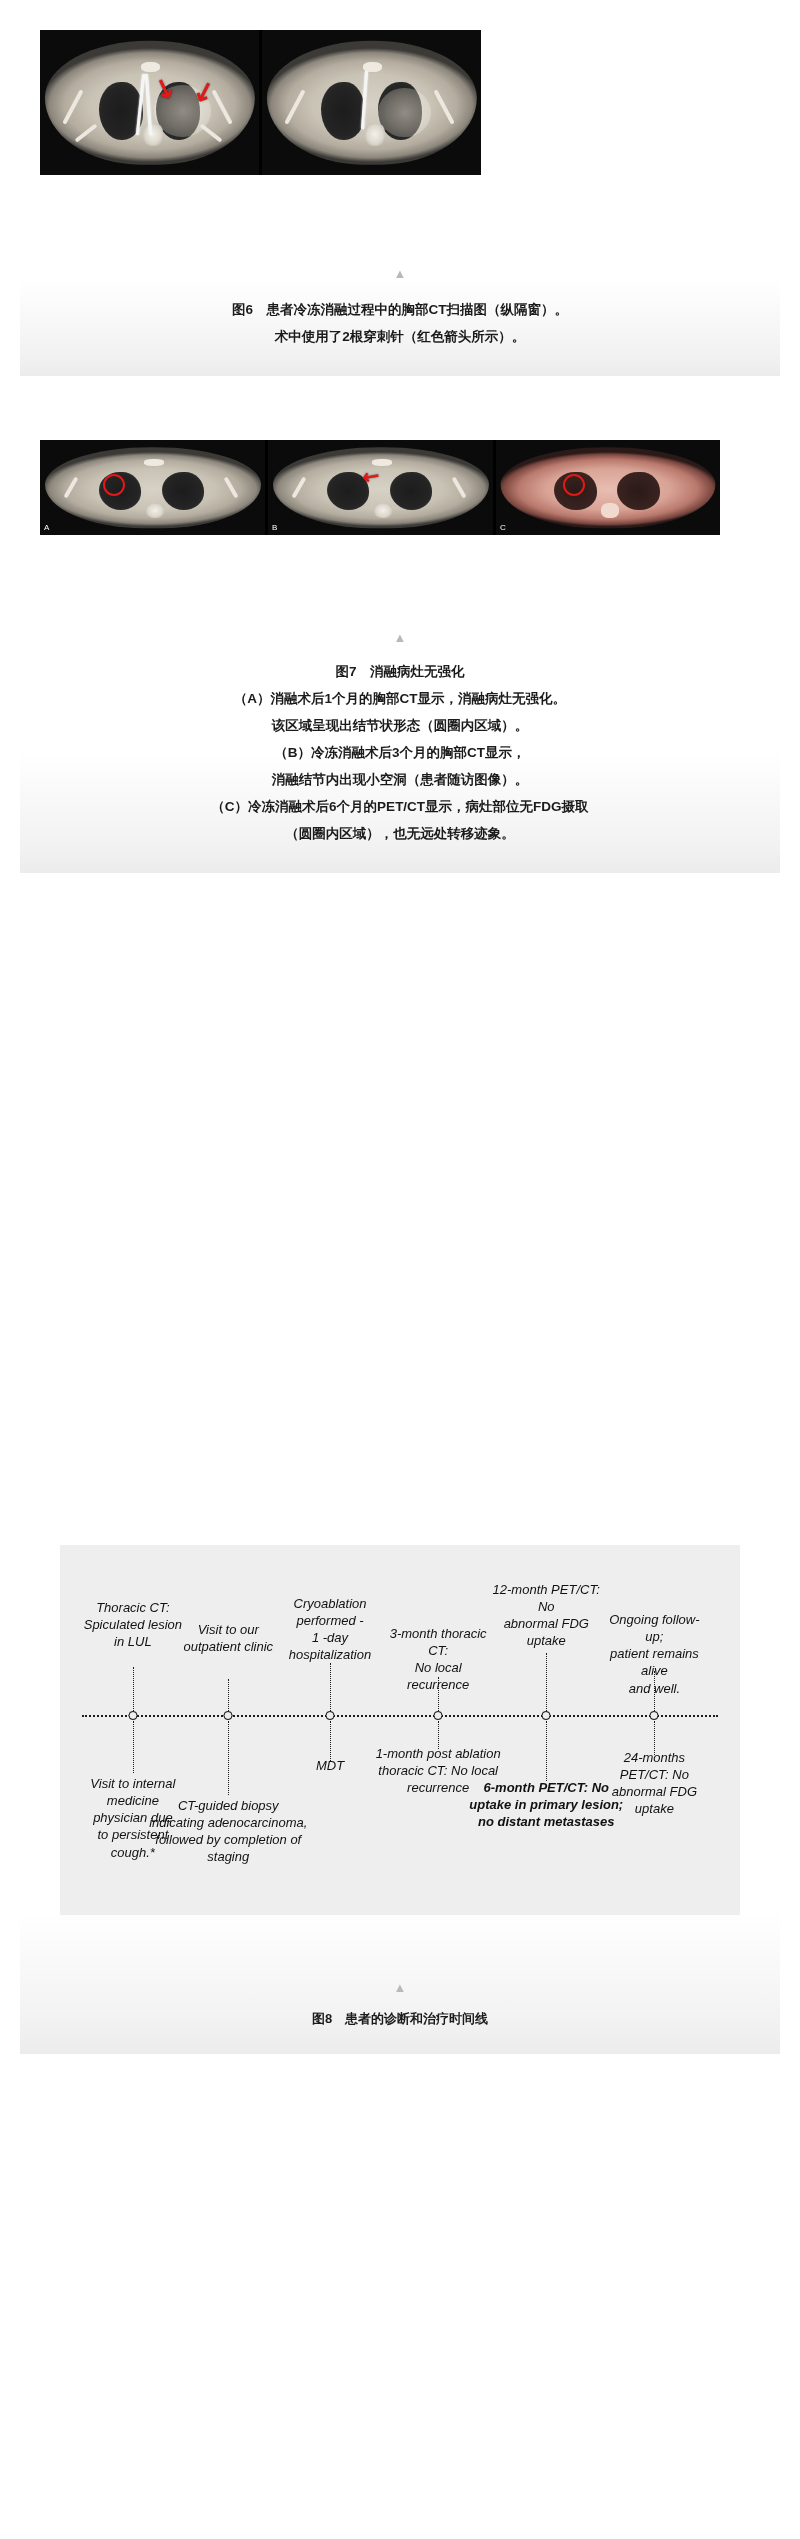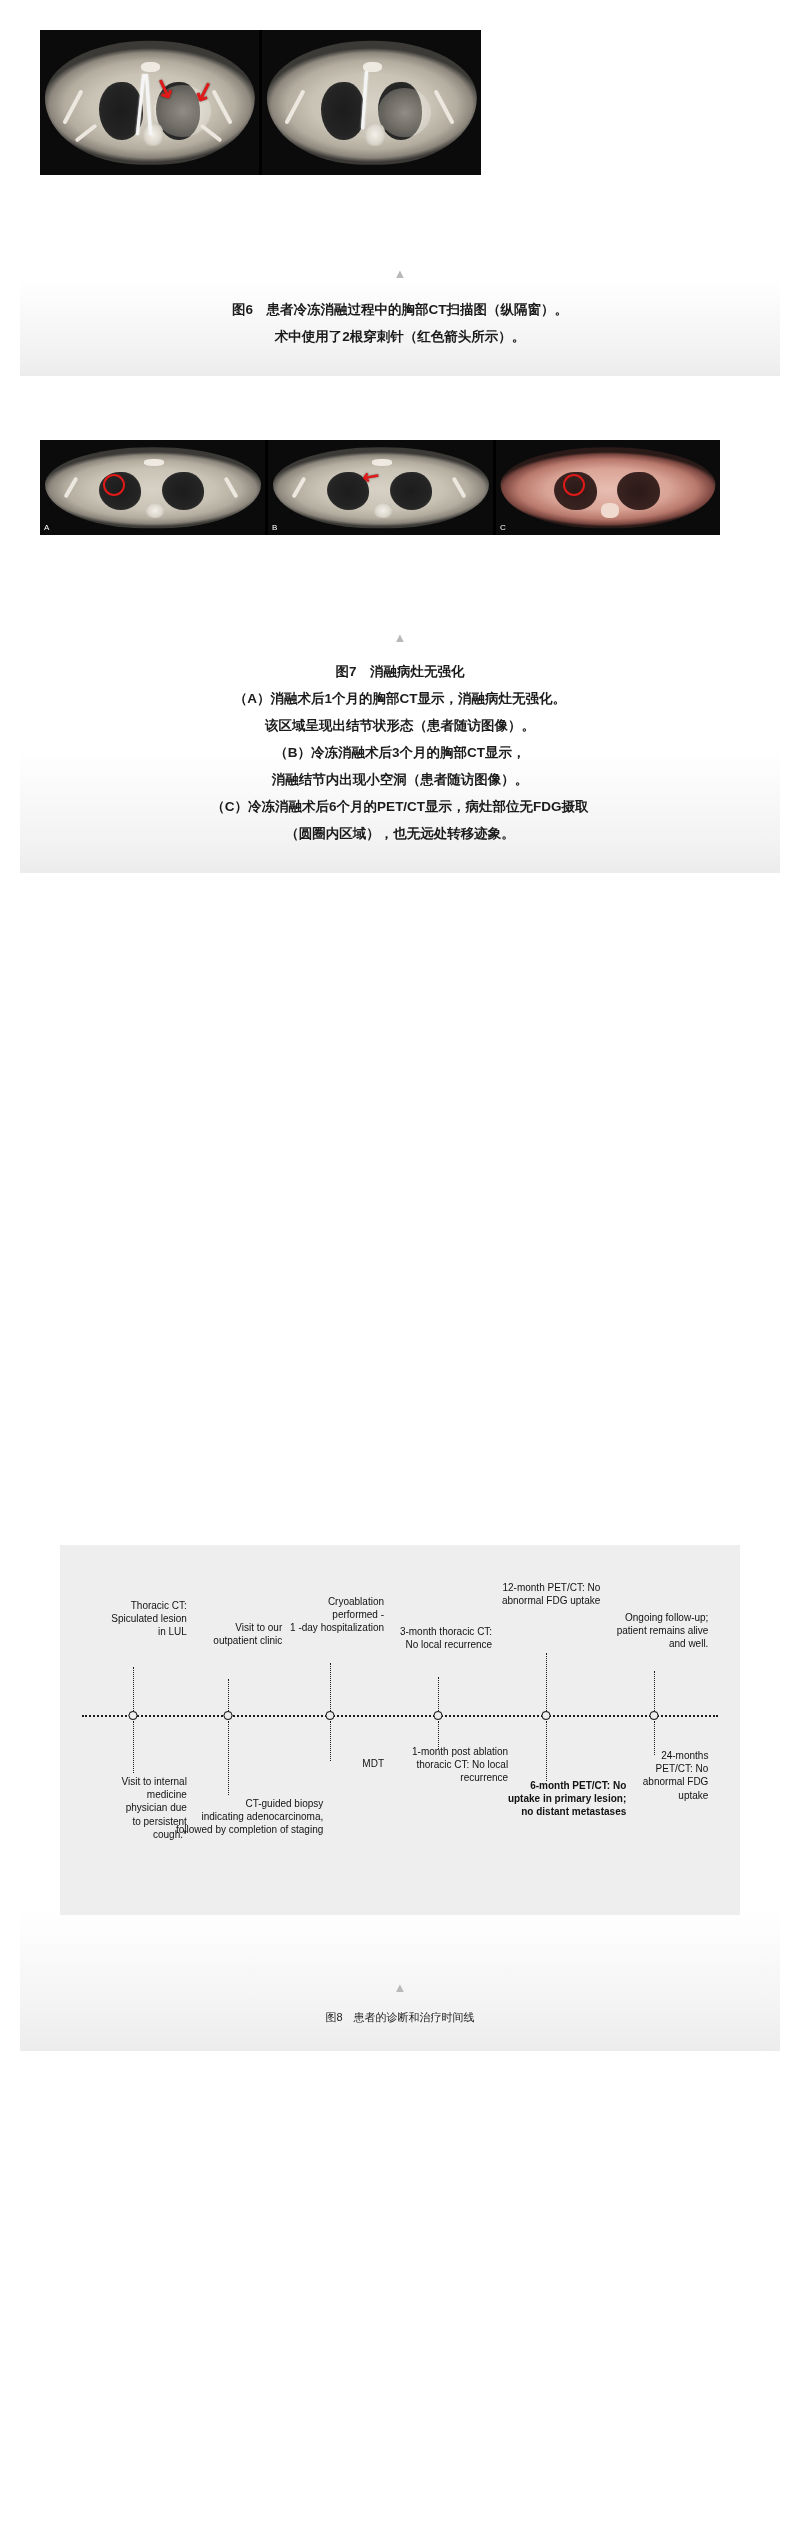--- a/index.html
+++ b/index.html
@@ -175,33 +175,34 @@
     top: 148px;
     transform: translateX(-50%);
   }
   .tl-stem {
     position: absolute;
     border-left: 1.6px dotted #1b1b1b;
     width: 0;
   }
   .tl-label {
     position: absolute;
-    font-size: 10px;
+    font-size: 13px;
     line-height: 1.32;
     color: #111;
-    text-align: right;
+    text-align: center;
     transform: translateX(-50%);
     width: 108px;
+    font-style: italic;
   }
   .tl-label.bold { font-weight: bold; }
 
   .fig8-caption {
     text-align: center;
-    font-weight: normal;
-    font-size: 11px;
+    font-weight: bold;
+    font-size: 13px;
     color: #1b1b1b;
     margin-top: 4px;
   }
 </style>
 </head>
 <body>
 
 <div class="page">
 
   <div class="fig-block" style="position:absolute; left:20px; top:30px;">
@@ -287,21 +288,21 @@
           <div class="circle-red" style="left:30%; top:36%; width:22px; height:22px;"></div>
           <div class="pane-label">C</div>
         </div>
       </div>
 
       <div class="caret" style="margin-top:90px;">▲</div>
 
       <div class="caption" style="margin-top:12px;">
         <span class="line">图7　消融病灶无强化</span>
         <span class="line">（A）消融术后1个月的胸部CT显示，消融病灶无强化。</span>
-        <span class="line">该区域呈现出结节状形态（患者随访图像）。</span>
+        <span class="line">该区域呈现出结节状形态（圆圈内区域）。</span>
         <span class="line">（B）冷冻消融术后3个月的胸部CT显示，</span>
         <span class="line">消融结节内出现小空洞（患者随访图像）。</span>
         <span class="line">（C）冷冻消融术后6个月的PET/CT显示，病灶部位无FDG摄取</span>
         <span class="line">（圆圈内区域），也无远处转移迹象。</span>
       </div>
     </div>
   </div>
 
   <div class="fig-block" style="position:absolute; left:20px; top:1545px;">
     <div class="fig-shadowbox">

